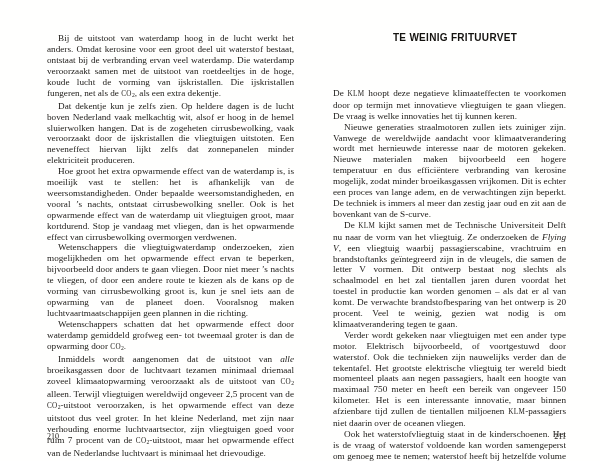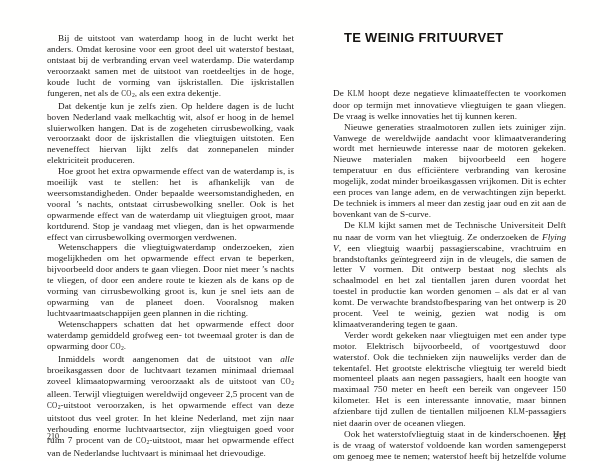--- a/index.html
+++ b/index.html
@@ -31,25 +31,26 @@
     font-size: 9.2px;
     line-height: 10.9px;
     color: #1d1b18;
   }
   .text-block[data-first-flush] p:first-child { text-indent: 0; margin-top: 44px; }
 
   .section-heading {
     margin: 0;
     font-family: "Liberation Sans", sans-serif;
     font-weight: 700;
-    font-size: 13px;
+    font-size: 10px;
     line-height: 10.9px;
     letter-spacing: 0.3px;
     text-indent: 11px;
     color: #151310;
+    text-align: center;
   }
 
   
   .i   { font-style: italic; }
   .sc  { font-size: 0.78em; letter-spacing: 0.35px; }
   .sub { font-size: 0.62em; vertical-align: -0.22em; }
 
   .page-number {
     position: absolute;
     top: 399px;

